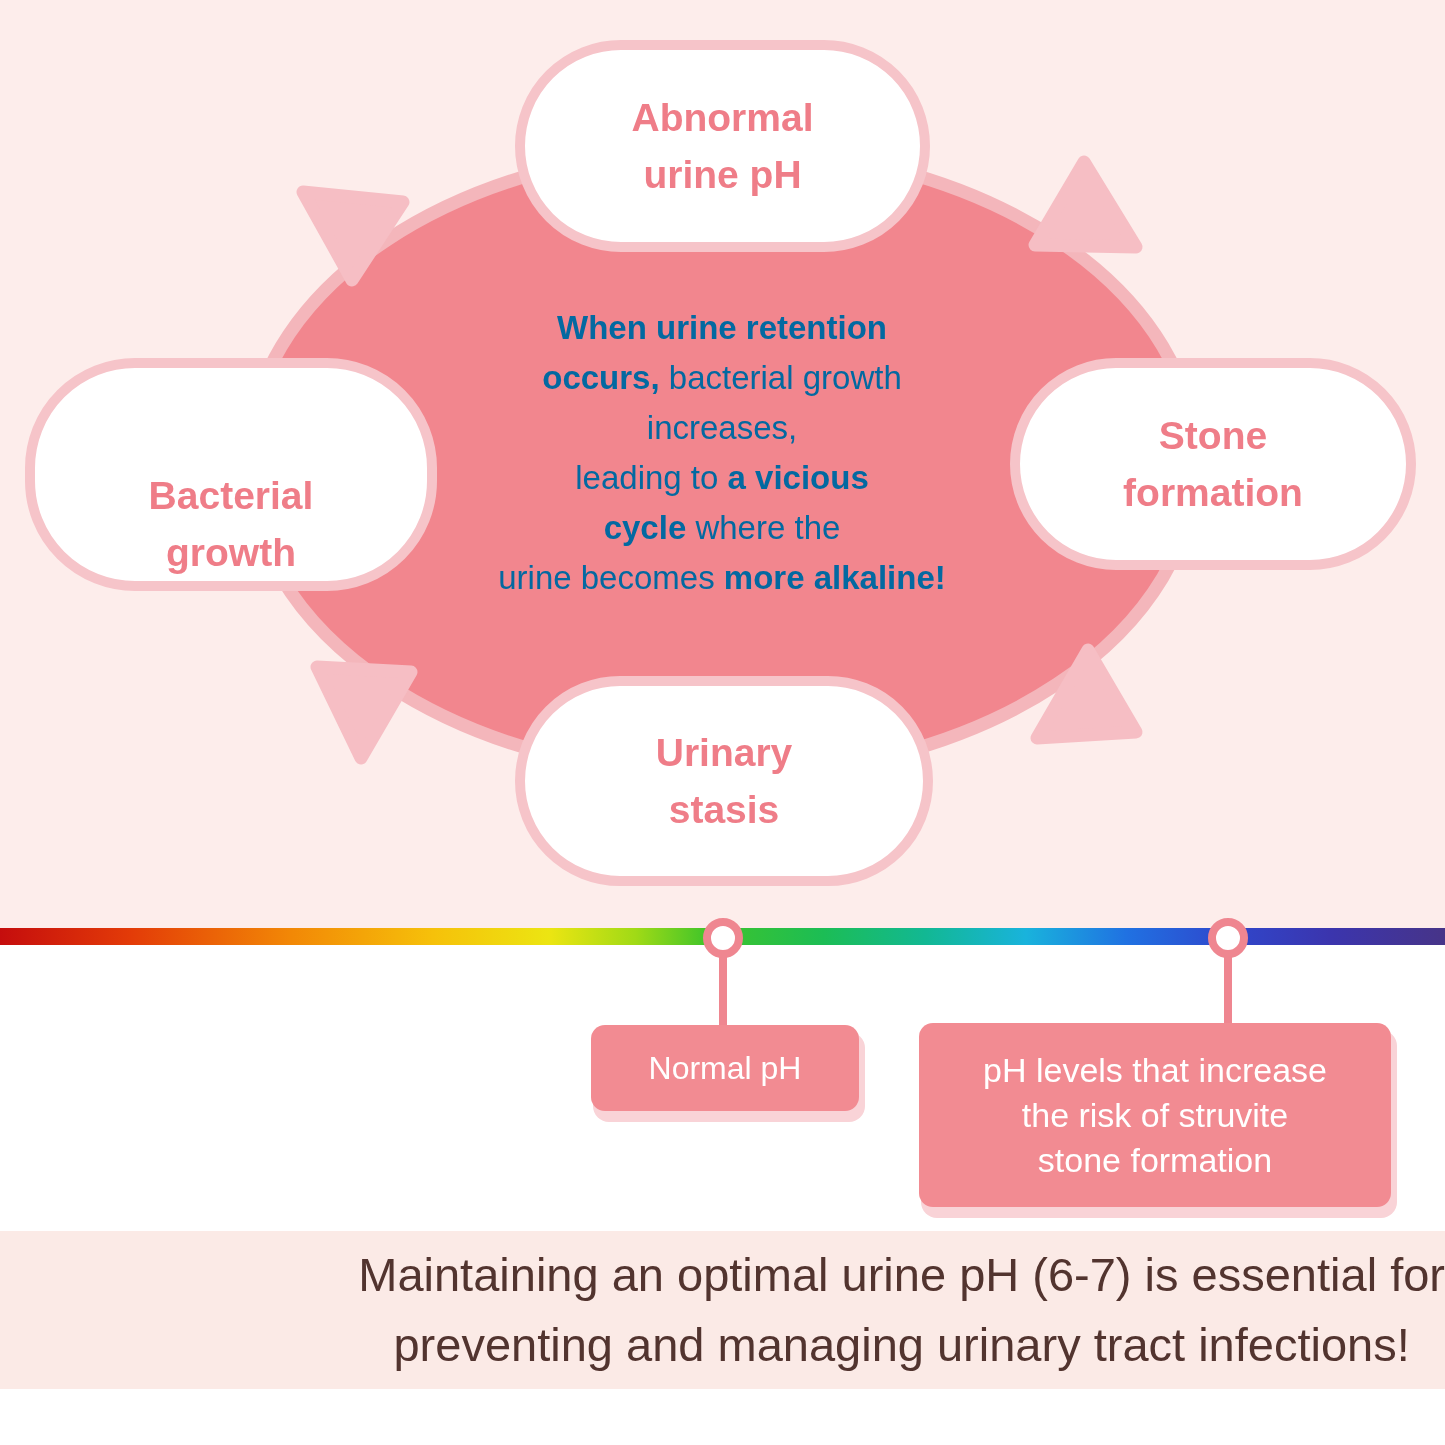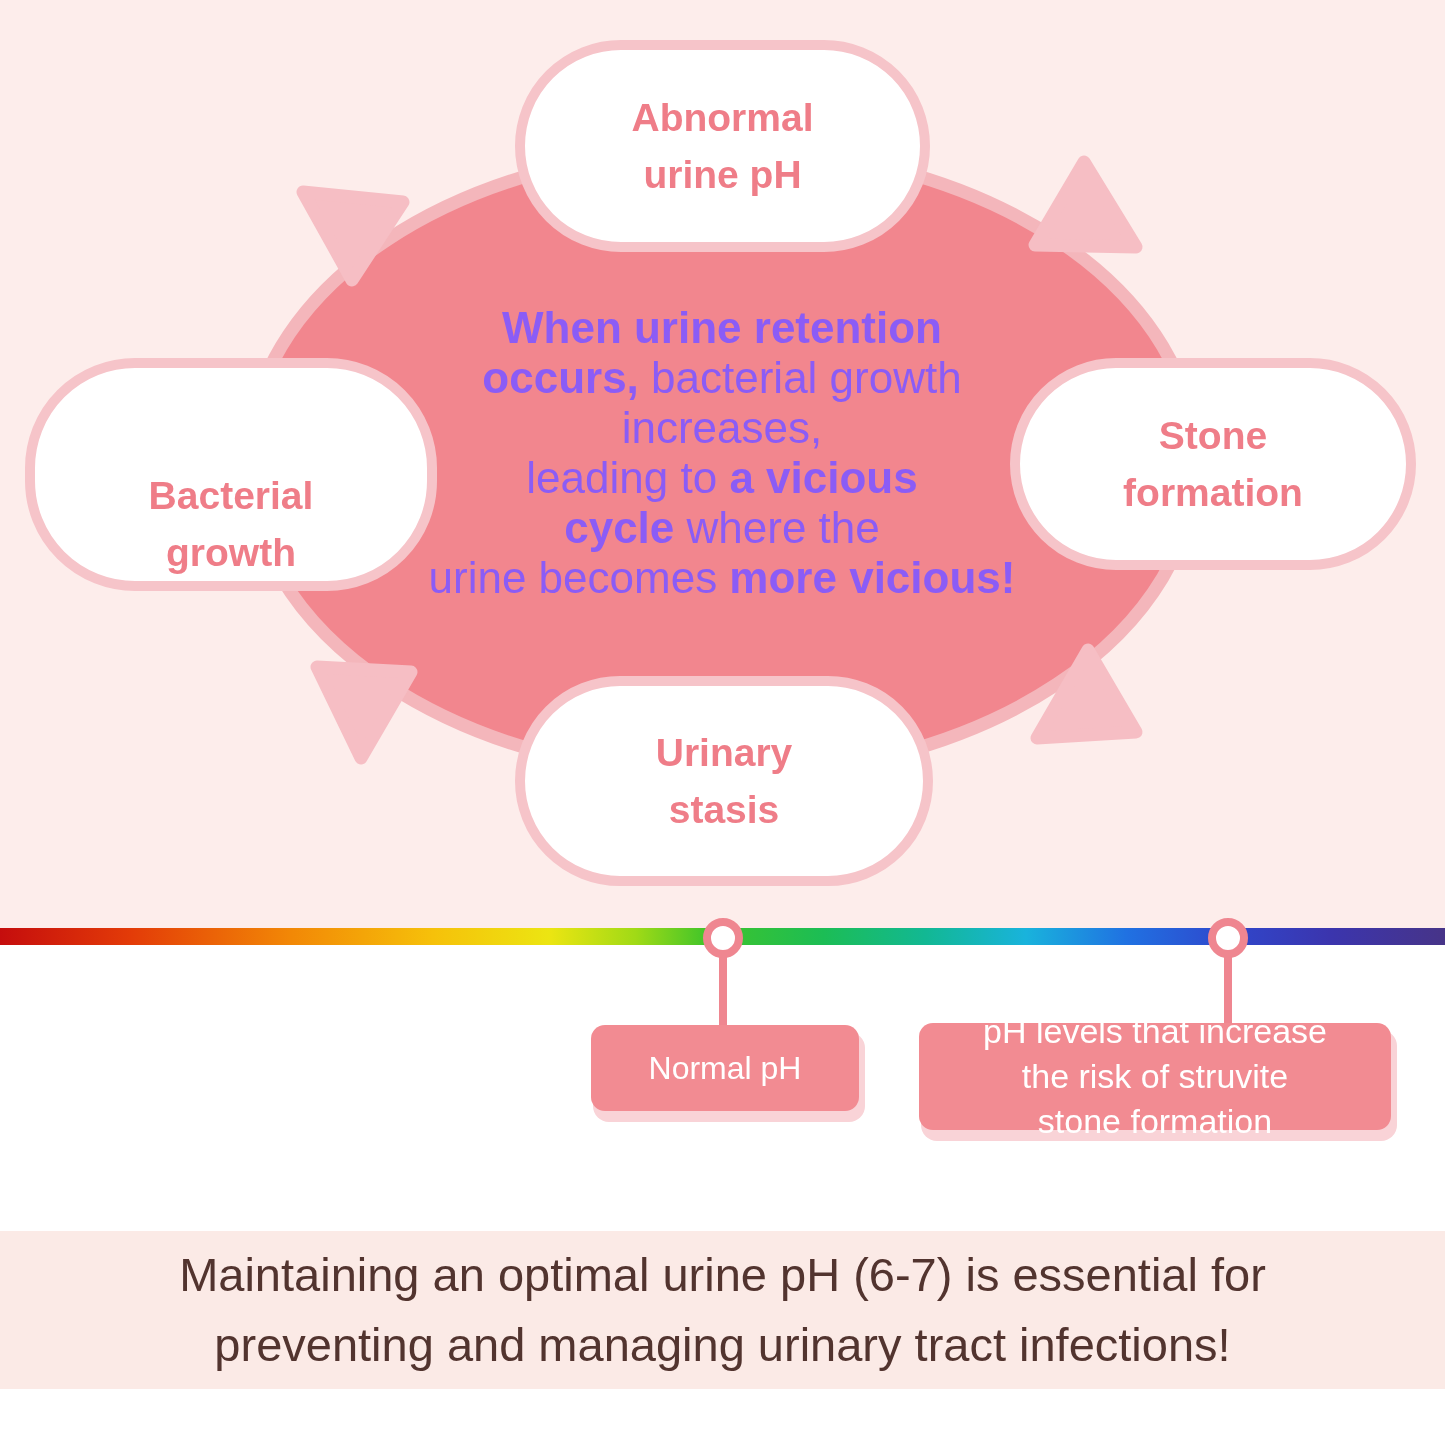--- a/index.html
+++ b/index.html
@@ -12,41 +12,41 @@
 
   .bubble{position:absolute;background:#ffffff;border:10px solid #f6c4c9;border-radius:110px;
           display:flex;align-items:center;justify-content:center;text-align:center;box-sizing:border-box;}
   .bubble .bubble-label{color:#ef7d88;font-weight:bold;font-size:39px;line-height:57px;}
   .bubble-top{left:515px;top:40px;width:415px;height:212px;}
   .bubble-left{left:25px;top:358px;width:412px;height:233px;align-items:flex-end;}
   .bubble-right{left:1010px;top:358px;width:406px;height:212px;}
   .bubble-bottom{left:515px;top:676px;width:418px;height:210px;}
 
   .center-text{position:absolute;left:312px;top:303px;width:820px;text-align:center;
-               color:#8b5cf6;font-size:44px;line-height:50px;font-weight:normal;}
+               color:#0369a1;font-size:33px;line-height:50px;font-weight:normal;}
   .center-text b{font-weight:bold;}
 
   
   .ph-bar{position:absolute;left:0;top:928px;width:1445px;height:17px;}
   .marker{position:absolute;top:918px;width:0;height:0;}
   .marker-stem{position:absolute;left:-4px;top:20px;width:8px;height:92px;background:#ef8690;}
   .marker-circle{position:absolute;left:-20px;top:0;width:40px;height:40px;border-radius:50%;
                  background:#ffffff;border:8px solid #ef8690;box-sizing:border-box;}
 
   .label-box{position:absolute;background:#f28b92;border-radius:14px;color:#ffffff;
              display:flex;align-items:center;justify-content:center;text-align:center;
              box-shadow:4px 9px 0 2px #f9d3d7;}
   .label-box .box-text{font-size:32px;line-height:46px;}
   .box-normal{left:591px;top:1025px;width:268px;height:86px;}
-  .box-struvite{left:919px;top:1023px;width:472px;height:107px;}
+  .box-struvite{left:919px;top:1023px;width:472px;height:184px;}
   .box-struvite .box-text{font-size:34px;line-height:45px;}
 
   
   .footer{position:absolute;left:0;top:1231px;width:1445px;height:158px;background:#fbeae6;
-          display:flex;align-items:center;justify-content:center;}
+          display:flex;align-items:center;justify-content:flex-end;}
   .footer-text{color:#52342f;font-size:47px;line-height:70px;text-align:center;}
 </style>
 </head>
 <body>
 
 <div class="canvas">
 
   <div class="top-section" style="background: rgb(253, 237, 235);">
 
     <svg class="cycle-svg" width="1445" height="928" viewBox="0 0 1445 928">
@@ -63,21 +63,21 @@
     <div class="bubble bubble-left">
       <div class="bubble-label">Bacterial<br>growth</div>
     </div>
     <div class="bubble bubble-right">
       <div class="bubble-label">Stone<br>formation</div>
     </div>
     <div class="bubble bubble-bottom">
       <div class="bubble-label">Urinary<br>stasis</div>
     </div>
 
-    <div class="center-text"><b>When urine retention</b><br><b>occurs,</b> bacterial growth<br>increases,<br>leading to <b>a vicious</b><br><b>cycle</b> where the<br>urine becomes <b>more vicious!</b></div>
+    <div class="center-text"><b>When urine retention</b><br><b>occurs,</b> bacterial growth<br>increases,<br>leading to <b>a vicious</b><br><b>cycle</b> where the<br>urine becomes <b>more alkaline!</b></div>
   </div>
 
   <div class="ph-bar" style="background: linear-gradient(90deg, rgb(197, 13, 13) 0%, rgb(227, 59, 8) 9%, rgb(242, 135, 6) 20%, rgb(246, 193, 10) 30%, rgb(236, 229, 18) 38%, rgb(160, 218, 22) 44%, rgb(63, 196, 42) 49%, rgb(28, 189, 85) 57%, rgb(18, 184, 147) 64%, rgb(25, 179, 220) 71%, rgb(32, 113, 226) 78%, rgb(47, 71, 204) 85%, rgb(59, 53, 174) 92%, rgb(71, 52, 136) 100%);"></div>
 
   <div class="marker" style="left: 50%;">
     <div class="marker-stem"></div>
     <div class="marker-circle"></div>
   </div>
   <div class="marker" style="left: 85%;">
     <div class="marker-stem"></div>

